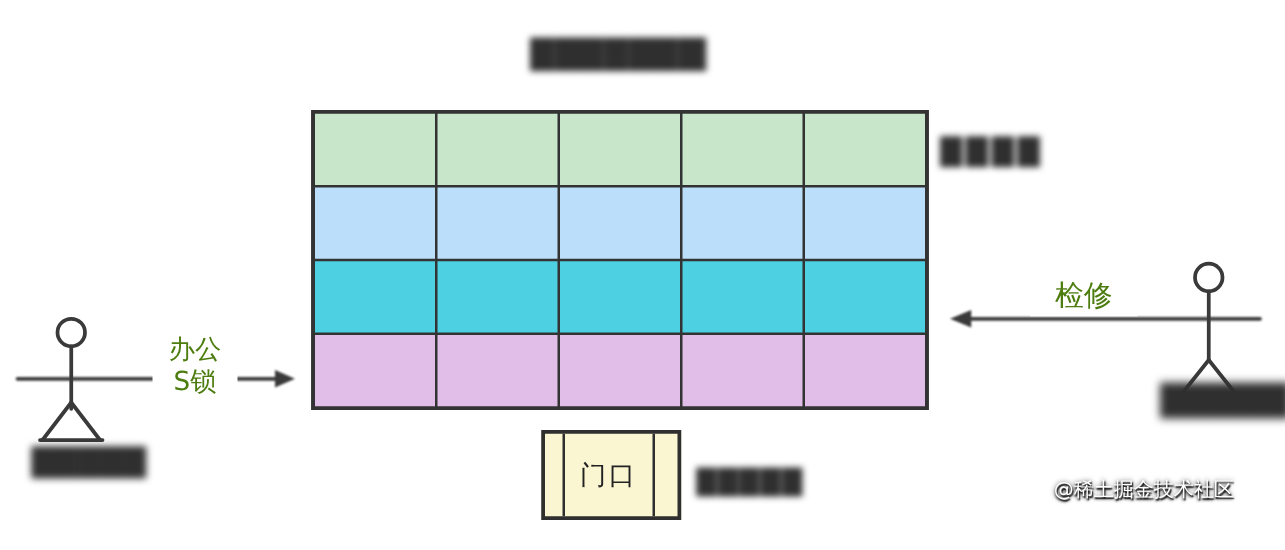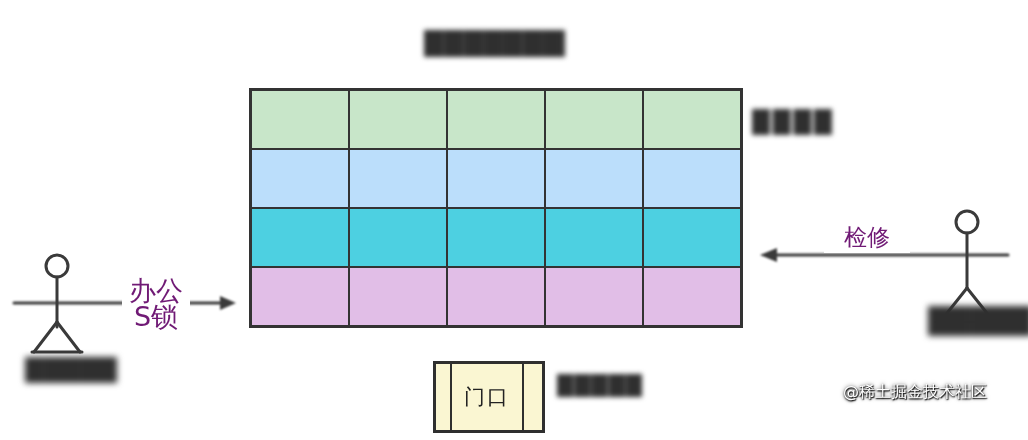--- a/index.html
+++ b/index.html
@@ -14,21 +14,21 @@
     line-height:1.05;user-select:none;
   }
   
   #room-grid{
     left:249px;top:88px;width:494px;height:240px;box-sizing:border-box;
     border:3px solid #333;background:#333;display:grid;gap:2px;
   }
   #room-grid .cell{width:100%;height:100%;}
   
   .lock-label{
-    background:#ffffff;text-align:center;color:#701a75;z-index:5;
+    background:#ffffff;text-align:center;color:#4d7c0f;z-index:5;
     padding:1px 3px;
   }
   .lock-label span{display:block;}
   
   #door-box{
     left:433px;top:344px;width:112px;height:72px;box-sizing:border-box;
     border:3px solid #2f2f2f;z-index:4;
   }
   .door-line{position:absolute;top:0;bottom:0;width:2px;background:#2f2f2f;}
   #door-text{
@@ -89,21 +89,21 @@
     <line class="stroke" x1="49" y1="39" x2="49" y2="89"></line>
     <g>
       <line class="stroke" x1="49" y1="84" x2="26" y2="114"></line>
       <line class="stroke" x1="49" y1="84" x2="72" y2="114"></line>
       <line class="stroke" x1="24" y1="114" x2="74" y2="114"></line>
     </g>
   </svg>
 
   <div class="abs blur-text" style="left:25px;top:357px;height:28px;font-size:24px;filter:blur(3px);">█████</div>
 
-  <div class="abs lock-label" style="left:122px;top:277px;width:62px;font-size:27px;line-height:26px;">
+  <div class="abs lock-label" style="left:122px;top:265px;width:62px;font-size:21px;line-height:26px;">
     <span>办公</span>
     <span>S锁</span>
   </div>
 
   <svg class="abs" style="left:752px;top:193px;" width="276" height="140" viewBox="0 0 276 140">
     <g class="arrow-sketch">
       <line class="stroke" x1="20" y1="62" x2="256" y2="62"></line>
       <polygon class="arrowhead" points="8,62 25,55 25,69"></polygon>
     </g>
     <circle class="head" cx="215" cy="29" r="11"></circle>
@@ -114,21 +114,21 @@
       <line class="stroke" x1="184" y1="129" x2="246" y2="129"></line>
     </g>
   </svg>
 
   <div class="abs blur-text" style="left:928px;top:306px;height:34px;font-size:27px;filter:blur(3.4px);">█████</div>
 
   <div class="abs lock-label" style="left:824px;top:222px;width:80px;font-size:23px;line-height:29px;">
     <span>检修</span>
   </div>
 
-  <div class="abs" id="door-box" style="background: rgb(250, 246, 210); margin-top: 17px;">
+  <div class="abs" id="door-box" style="background: rgb(250, 246, 210);">
     <div class="door-line" style="left:14px;"></div>
     <div class="door-line" style="right:18px;"></div>
     <div id="door-text">门口</div>
   </div>
 
   <div class="abs blur-text" style="left:557px;top:374px;height:25px;font-size:21px;letter-spacing:1px;">█████</div>
 
   <div class="abs" id="watermark">@稀土掘金技术社区</div>
 
 </div>

